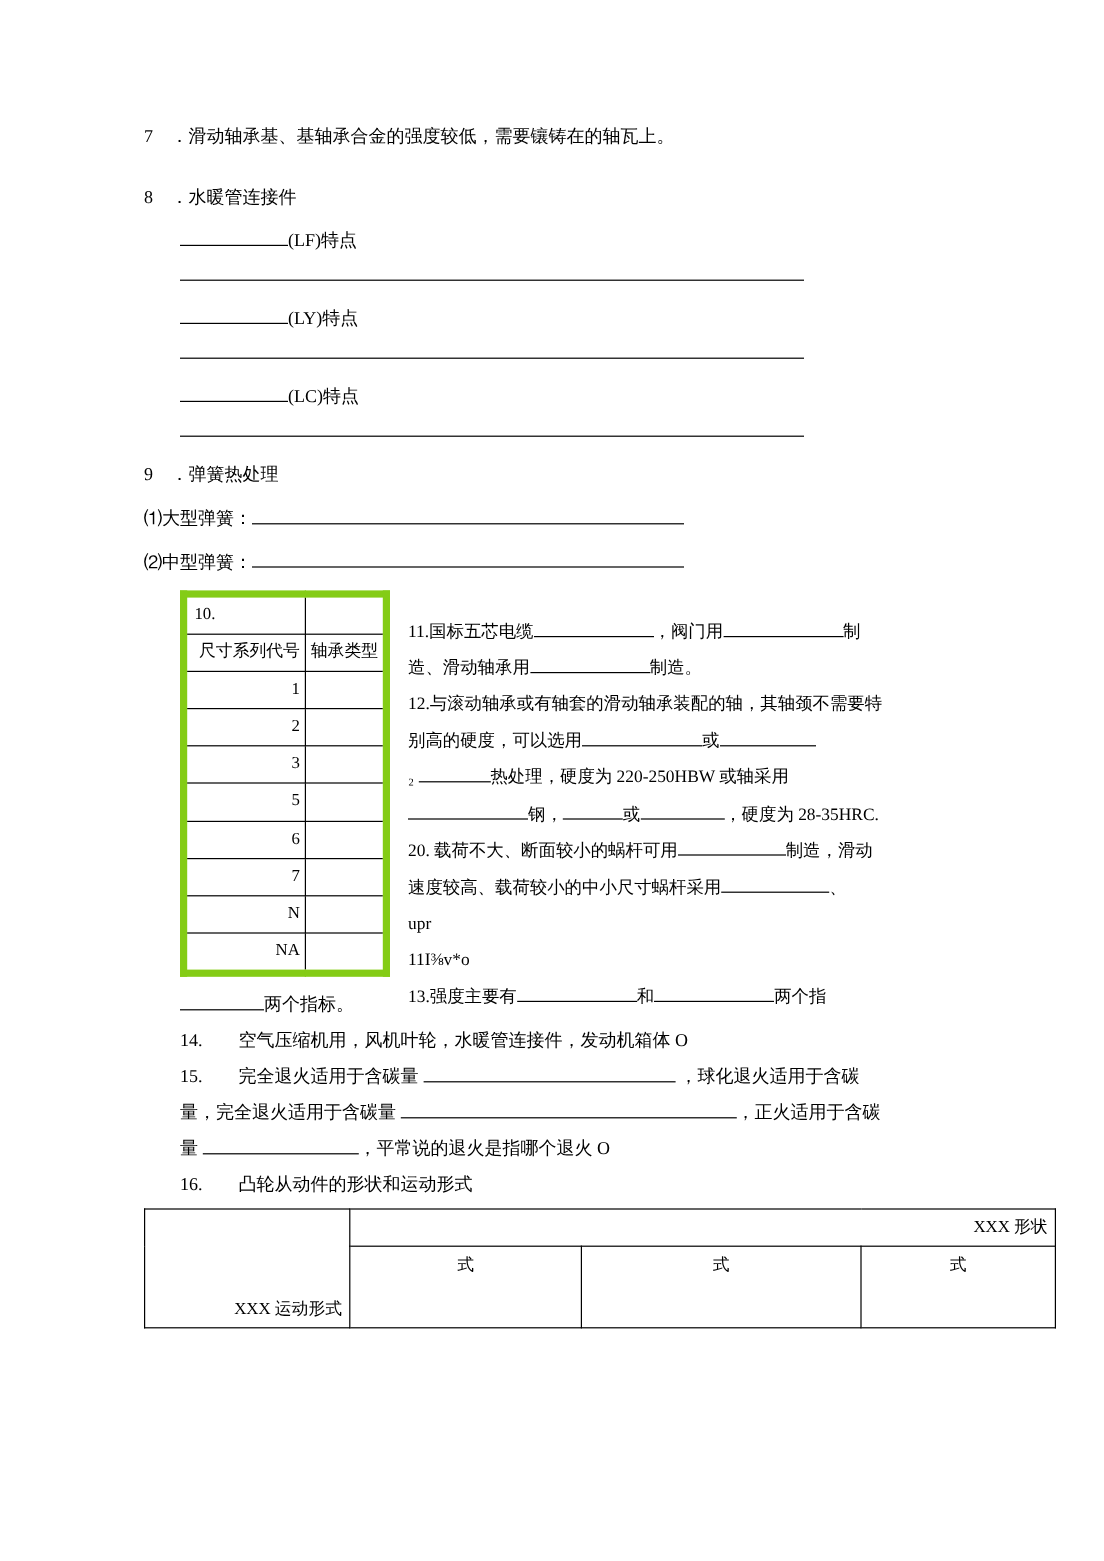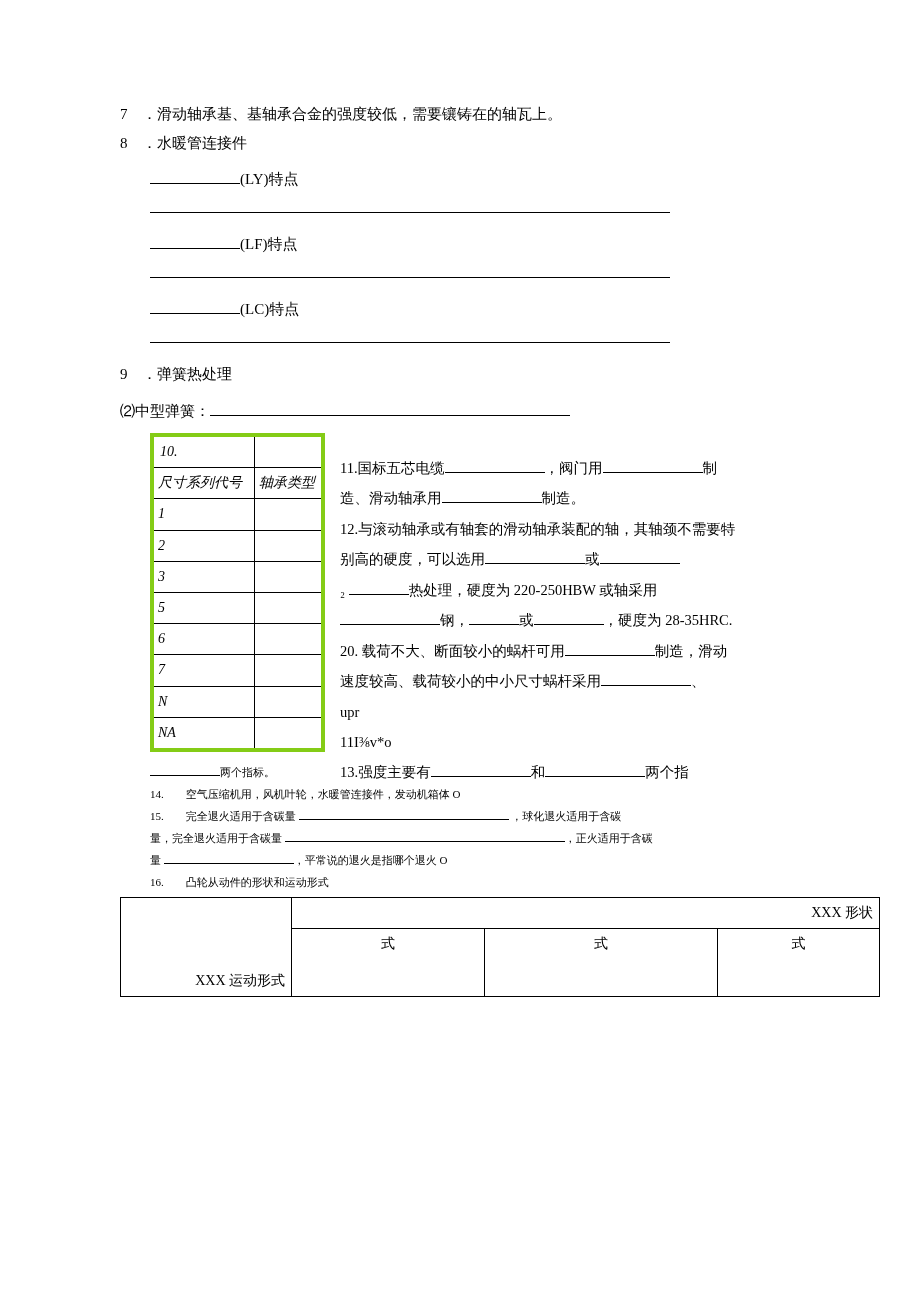--- a/index.html
+++ b/index.html
@@ -8,21 +8,21 @@
     background: #fff;
     font-family: "SimSun", "宋体", serif;
     font-size: 15px;
     color: #000;
     width: 920px;
   }
   .page {
     padding: 100px 120px 200px 120px;
   }
   .line {
-    margin-bottom: 0;
+    margin-bottom: 22px;
     line-height: 1.9;
   }
   .line-sm {
     margin-bottom: 8px;
     line-height: 1.9;
   }
   .num {
     display: inline-block;
     width: 22px;
   }
@@ -46,28 +46,27 @@
     min-width: 520px;
     height: 1em;
     vertical-align: baseline;
   }
   .indent1 { padding-left: 30px; }
   .q10-wrap {
     position: relative;
     margin: 8px 0 8px 30px;
   }
   .q10-left {
-    border: 4px solid #84cc16;
+    border: 6px solid #84cc16;
     border-collapse: collapse;
     width: 175px;
-    font-style: italic;
   }
   .q10-left td {
     border: 1px solid #000;
-    text-align: left;
+    text-align: right;
     padding: 6px 4px;
     font-size: 14px;
     line-height: 1.3;
   }
   .q10-right {
     position: absolute;
     left: 190px;
     top: 20px;
     width: 480px;
     font-size: 14.5px;
@@ -92,21 +91,21 @@
     padding: 6px 6px;
     text-align: center;
   }
   .q16-table .rowhead {
     text-align: right;
     padding-left: 4px;
     font-weight: normal;
   }
   .after-q10 {
     margin-left: 30px;
-    font-size: 11px;
+    font-size: 15px;
     line-height: 2.0;
   }
   .after-q10 .lb {
     display: inline-block;
     border-bottom: 1px solid #000;
     min-width: 120px;
     height: 1em;
   }
   .after-q10 .lblong {
     display: inline-block;
@@ -121,28 +120,29 @@
 <div class="page">
 
   <div class="line">
     <span class="num">7</span><span>．滑动轴承基、基轴承合金的强度较低，需要镶铸在的轴瓦上。</span>
   </div>
 
   <div class="line-sm">
     <span class="num">8</span><span>．水暖管连接件</span>
   </div>
   <div class="indent1">
+    <div class="line-sm"><span class="blank-short"></span><span>(LF)特点</span> <span class="blank-xlong"></span></div>
     <div class="line-sm"><span class="blank-short"></span><span>(LY)特点</span> <span class="blank-xlong"></span></div>
-    <div class="line-sm"><span class="blank-short"></span><span>(LF)特点</span> <span class="blank-xlong"></span></div>
     <div class="line-sm"><span class="blank-short"></span><span>(LC)特点</span> <span class="blank-xlong"></span></div>
   </div>
 
   <div class="line-sm">
     <span class="num">9</span><span>．弹簧热处理</span>
   </div>
+  <div class="line-sm"><span>⑴大型弹簧：</span><span class="blank-long"></span></div>
   <div class="line-sm"><span>⑵中型弹簧：</span><span class="blank-long"></span></div>
 
   <div class="q10-wrap">
     <table class="q10-left">
       <tbody>
           <tr>
         <td style="text-align:left;padding-left:6px;width:60%;">10.</td>
         <td></td>
       </tr>
       <tr>

